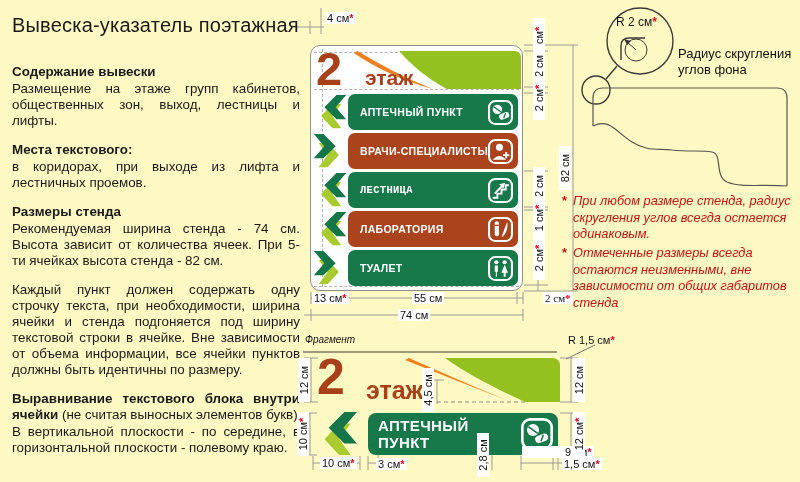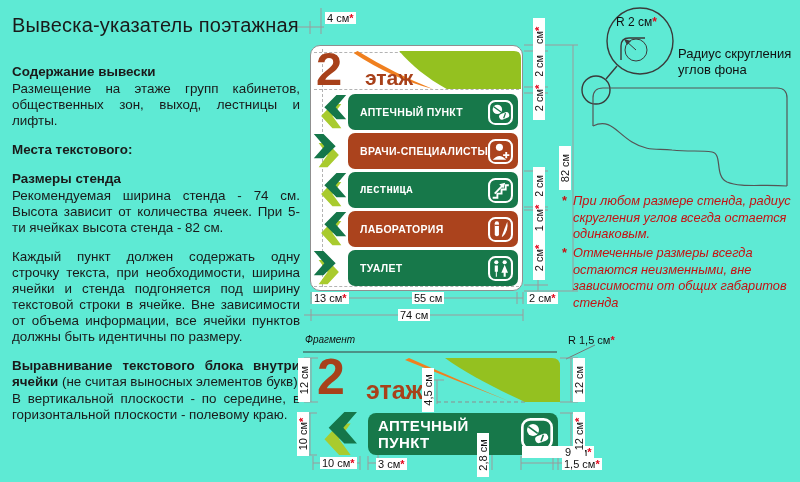--- a/index.html
+++ b/index.html
@@ -1,16 +1,16 @@
 <!DOCTYPE html>
 <html><head>
 <meta charset="utf-8">
 <style>
   html,body{margin:0;padding:0;background:#fff;}
-  .page{position:relative;width:800px;height:482px;background:#5eead4;overflow:hidden;
+  .page{position:relative;width:800px;height:482px;background:#fef9c3;overflow:hidden;
         font-family:"Liberation Sans",sans-serif;color:#1a1a1a;}
   
   .left-panel{position:absolute;left:10px;top:6px;width:290px;}
   .doc-title{font-size:20px;font-weight:400;margin:8px 0 27px 2px;letter-spacing:.2px;}
   .sec{margin:0 0 13px 2px;font-size:13.4px;line-height:16px;text-align:justify;}
   .sec h3{display:inline;font-size:13.4px;margin:0;}
   .sec .h-note{font-weight:400;}
   .sec .body{margin-top:1px;}
   .sec.headless{}
   
@@ -147,20 +147,21 @@
   </svg>
 
   <div class="left-panel">
     <div class="doc-title">Вывеска-указатель поэтажная</div>
     <div class="sec">
       <h3>Содержание вывески</h3>
       <div class="body">Размещение на этаже групп кабинетов, общественных зон, выход, лестницы и лифты.</div>
     </div>
     <div class="sec">
       <h3>Места текстового:</h3>
+      <div class="body">в коридорах, при выходе из лифта и лестничных проемов.</div>
     </div>
     <div class="sec">
       <h3>Размеры стенда</h3>
       <div class="body">Рекомендуемая ширина стенда - 74 см. Высота зависит от количества ячеек. При 5-ти ячейках высота стенда - 82 см.</div>
     </div>
     <div class="sec headless">
       <div class="body">Каждый пункт должен содержать одну строчку текста, при необходимости, ширина ячейки и стенда подгоняется под ширину текстовой строки в ячейке. Вне зависимости от объема информации, все ячейки пунктов должны быть идентичны по размеру.</div>
     </div>
     <div class="sec headless">
       <h3>Выравнивание текстового блока внутри ячейки</h3><span class="h-note"> (не считая выносных элементов букв)</span>
@@ -269,21 +270,21 @@
   <span class="dim" style="left:325px;top:12px;"><span>4 см</span><span class="star">*</span></span>
   <span class="dim vdim" style="left:517px;top:34px;"><span>2 см</span><span class="star">*</span></span>
   <span class="dim vdim" style="left:517px;top:63px;"><span>12 см</span><span class="star"></span></span>
   <span class="dim vdim" style="left:517px;top:92px;"><span>2 см</span><span class="star">*</span></span>
   <span class="dim vdim" style="left:517px;top:183px;"><span>12 см</span><span class="star"></span></span>
   <span class="dim vdim" style="left:517px;top:212px;"><span>1 см</span><span class="star">*</span></span>
   <span class="dim vdim" style="left:517px;top:252px;"><span>2 см</span><span class="star">*</span></span>
   <span class="dim vdim" style="left:543px;top:162px;"><span>82 см</span><span class="star"></span></span>
   <span class="dim" style="left:312px;top:292px;"><span>13 см</span><span class="star">*</span></span>
   <span class="dim" style="left:412px;top:292px;"><span>55 см</span><span class="star"></span></span>
-  <span class="dim" style="left:527px;top:292px;"><span>2 см</span><span class="star">*</span></span>
+  <span class="dim" style="left:543px;top:292px;font-family:Liberation Serif, serif;"><span>2 см</span><span class="star">*</span></span>
   <span class="dim" style="left:398px;top:309px;"><span>74 см</span><span class="star"></span></span>
 
   <span class="dim r2-label" style="left:614px;top:16px;"><span>R 2 см</span><span class="star">*</span></span>
   <div class="callout-caption">Радиус скругления углов фона</div>
 
   <div class="note" style="top:193px;">
     <span class="star">*</span>
     <span>При любом размере стенда, радиус скругления углов всегда остается одинаковым.</span>
   </div>
   <div class="note" style="top:245px;">

